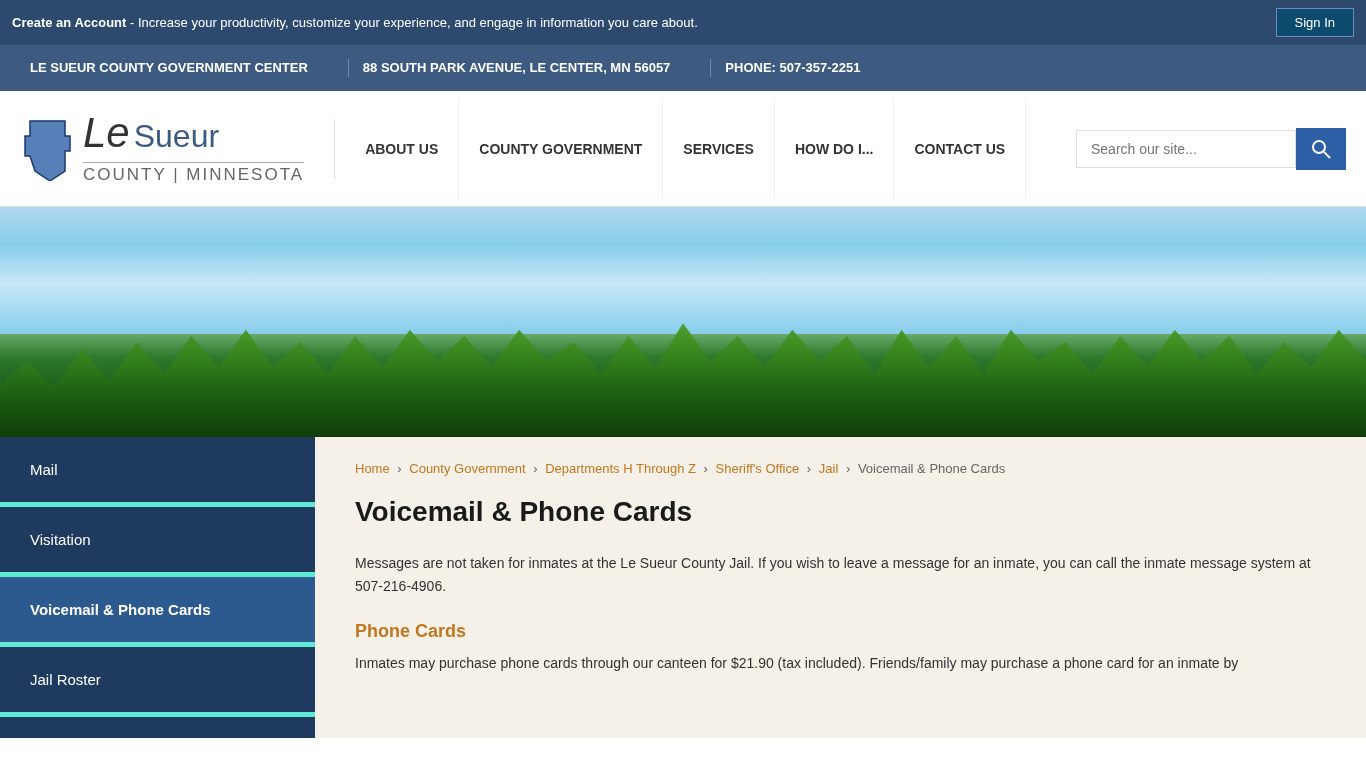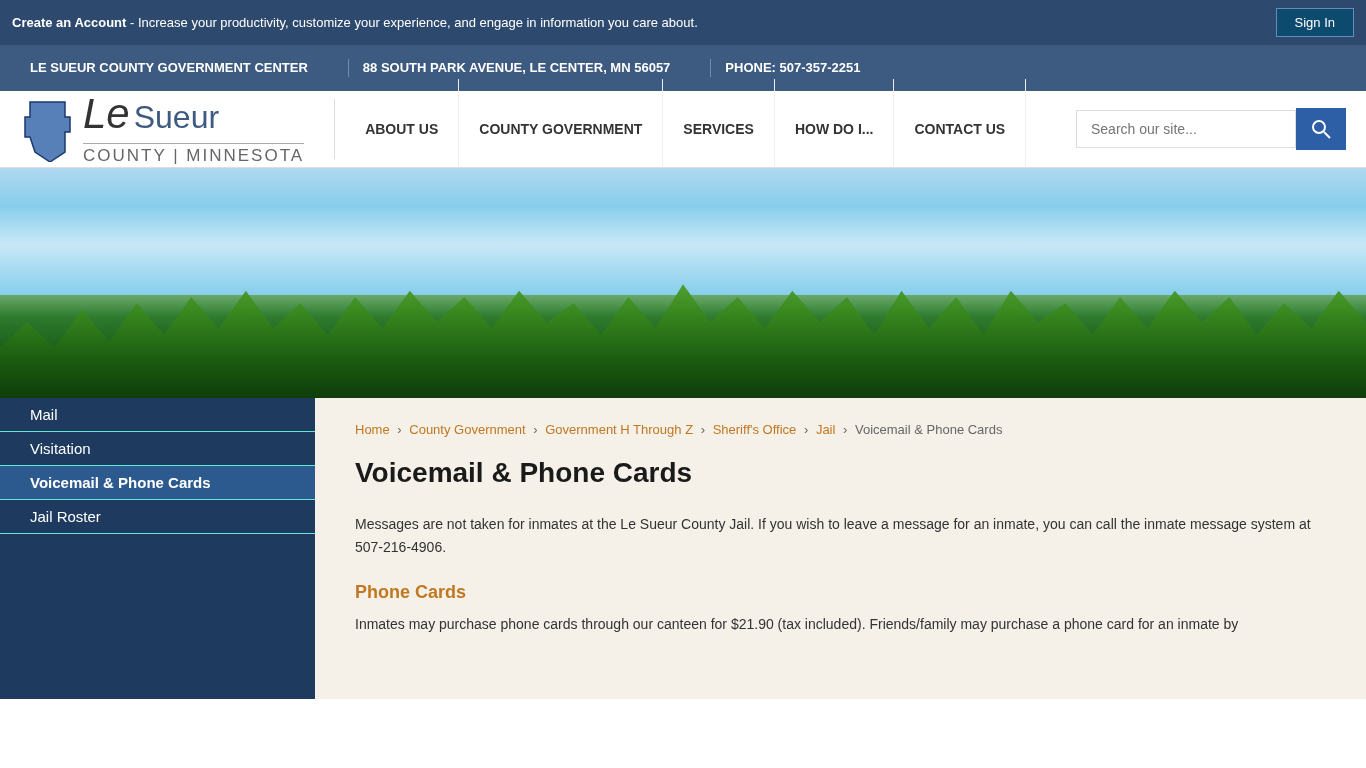--- a/index.html
+++ b/index.html
@@ -47,21 +47,21 @@
       padding-left: 14px;
     }
 
     
     .nav-bar {
       background: #fff;
       display: flex;
       align-items: center;
       border-bottom: 1px solid #ddd;
       padding: 0 20px;
-      height: 77px;
+      height: 116px;
     }
     .logo-area {
       display: flex;
       align-items: center;
       min-width: 280px;
       padding-right: 20px;
     }
     .logo-icon {
       width: 55px;
       height: 65px;
@@ -160,25 +160,25 @@
     }
 
     
     .sidebar {
       width: 315px;
       min-width: 315px;
       background: #1e3a5f;
       color: #fff;
     }
     .sidebar-item {
-      padding: 8px 30px;
+      padding: 24px 30px;
       font-size: 15px;
       color: #fff;
       cursor: pointer;
-      border-bottom: 1px solid #5eead4;
+      border-bottom: 5px solid #5eead4;
     }
     .sidebar-item.active {
       background: #2d5a8e;
       font-weight: bold;
     }
 
     
     .content-area {
       flex: 1;
       padding: 24px 40px 40px;
@@ -284,21 +284,21 @@
     <div class="sidebar-item">Jail Roster</div>
   </div>
 
   <div class="content-area">
 
     <div class="breadcrumb">
       <a>Home</a>
       <span class="separator"> › </span>
       <a>County Government</a>
       <span class="separator"> › </span>
-      <a>Government H Through Z</a>
+      <a>Departments H Through Z</a>
       <span class="separator"> › </span>
       <a>Sheriff's Office</a>
       <span class="separator"> › </span>
       <a>Jail</a>
       <span class="separator"> › </span>
       <span>Voicemail &amp; Phone Cards</span>
     </div>
 
     <h1 class="page-title">Voicemail &amp; Phone Cards</h1>
 

